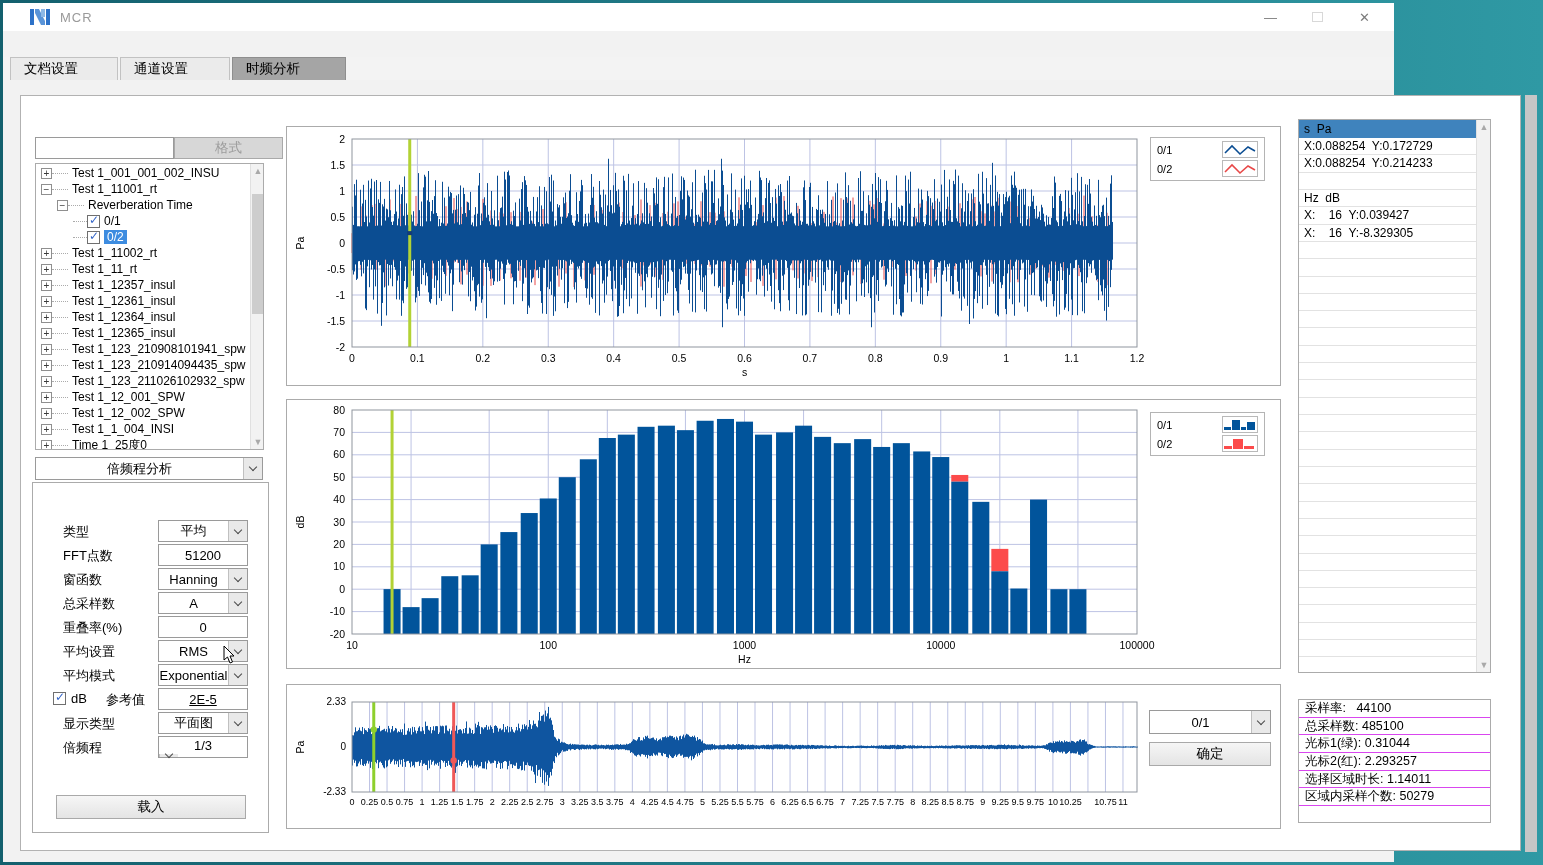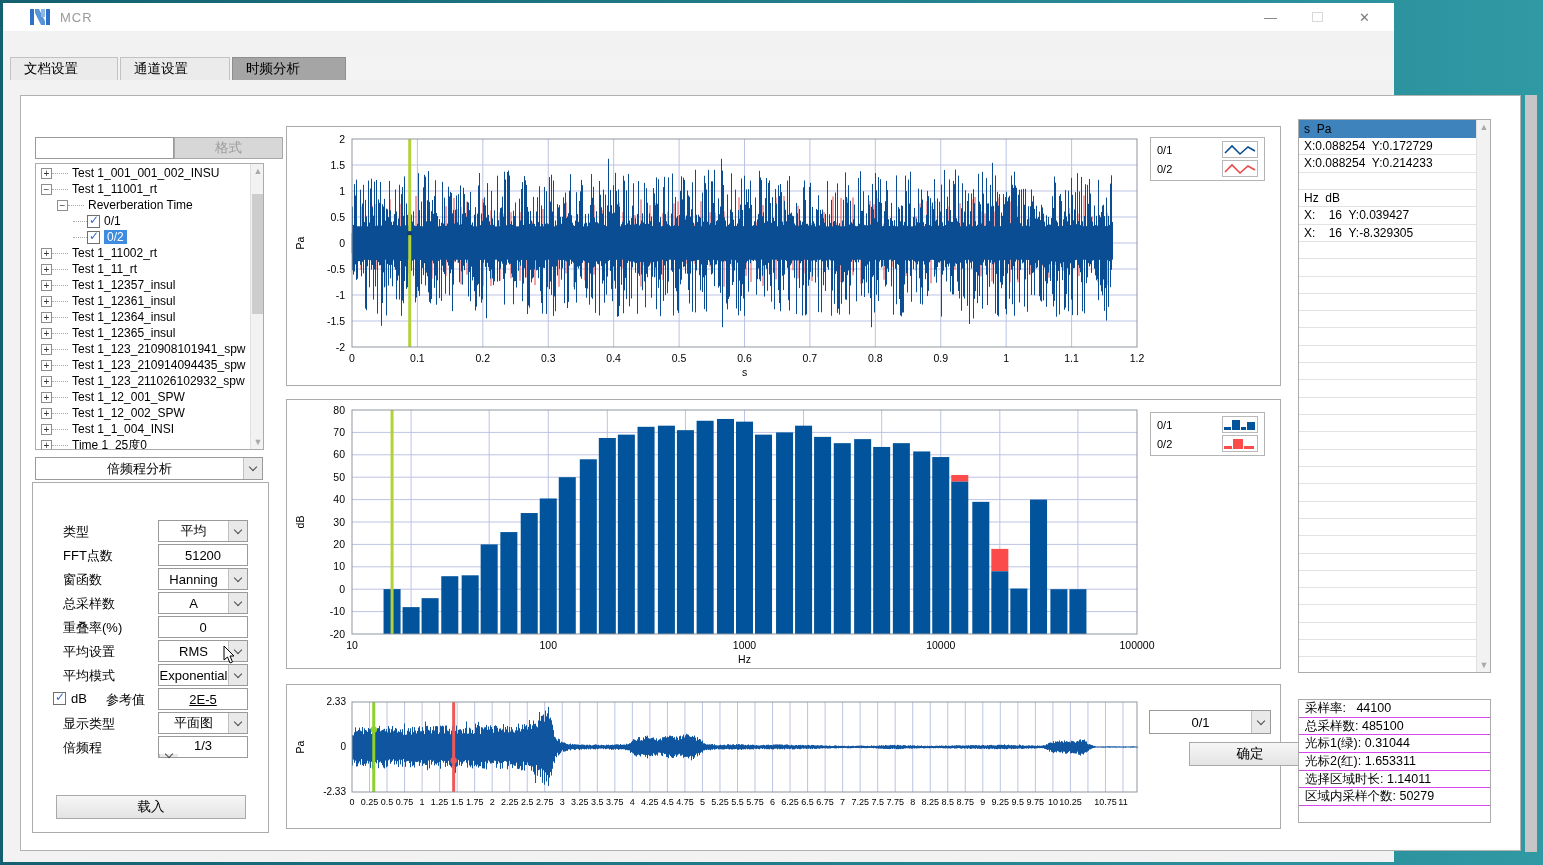--- a/index.html
+++ b/index.html
@@ -2198,21 +2198,21 @@
             <text x="59" y="65" text-anchor="end" font-size="10" fill="#000" font-family="&quot;Liberation Sans&quot;,&quot;DejaVu Sans&quot;,sans-serif">0</text>
             <text x="59" y="110" text-anchor="end" font-size="10" fill="#000" font-family="&quot;Liberation Sans&quot;,&quot;DejaVu Sans&quot;,sans-serif">-2.33</text>
             <text x="17" y="62" text-anchor="middle" font-size="10.5" fill="#000" font-family="&quot;Liberation Sans&quot;,&quot;DejaVu Sans&quot;,sans-serif" transform="rotate(-90 17 62)">Pa</text>
           </svg>
           <div class="combo" style="position: absolute; left: 862px; top: 25px; width: 122px; height: 24px;">
             <span class="cval">0/1</span>
             <span class="carrow">
               <i class="chev"></i>
             </span>
           </div>
-          <div class="btn" style="position: absolute; left: 862px; top: 57px; width: 122px; height: 24px; margin-left: 40px;">确定</div>
+          <div class="btn" style="position: absolute; left: 862px; top: 57px; width: 122px; height: 24px;">确定</div>
         </div>
         <div class="panel" style="position: absolute; left: 1277px; top: 23px; width: 193px; height: 554px;">
           <div style="position: absolute; left: 0px; top: 0px; width: 178px; height: 552px; overflow: hidden;">
             <div class="lstrow lsthead">s  Pa</div>
             <div class="lstrow">X:0.088254  Y:0.172729</div>
             <div class="lstrow">X:0.088254  Y:0.214233</div>
             <div class="lstrow"></div>
             <div class="lstrow">Hz  dB</div>
             <div class="lstrow">X:    16  Y:0.039427</div>
             <div class="lstrow">X:    16  Y:-8.329305</div>
@@ -2244,20 +2244,20 @@
           </div>
           <div class="sbar" style="position: absolute; left: 177px; top: 0px; width: 14px; height: 552px;">
             <div class="sarr" style="top: 0px;">▲</div>
             <div class="sarr" style="bottom: 0px; top: auto;">▼</div>
           </div>
         </div>
         <div class="panel" style="position: absolute; left: 1277px; top: 603px; width: 193px; height: 124px;">
           <div class="irow">采样率:   44100</div>
           <div class="irow">总采样数: 485100</div>
           <div class="irow">光标1(绿): 0.31044</div>
-          <div class="irow">光标2(红): 1.653311</div>
+          <div class="irow">光标2(红): 2.293257</div>
           <div class="irow">选择区域时长: 1.14011</div>
           <div class="irow">区域内采样个数: 50279</div>
         </div>
       </div>
   </div>
   <div id="rightstrip"></div>
 </div>
 
 </body></html>

